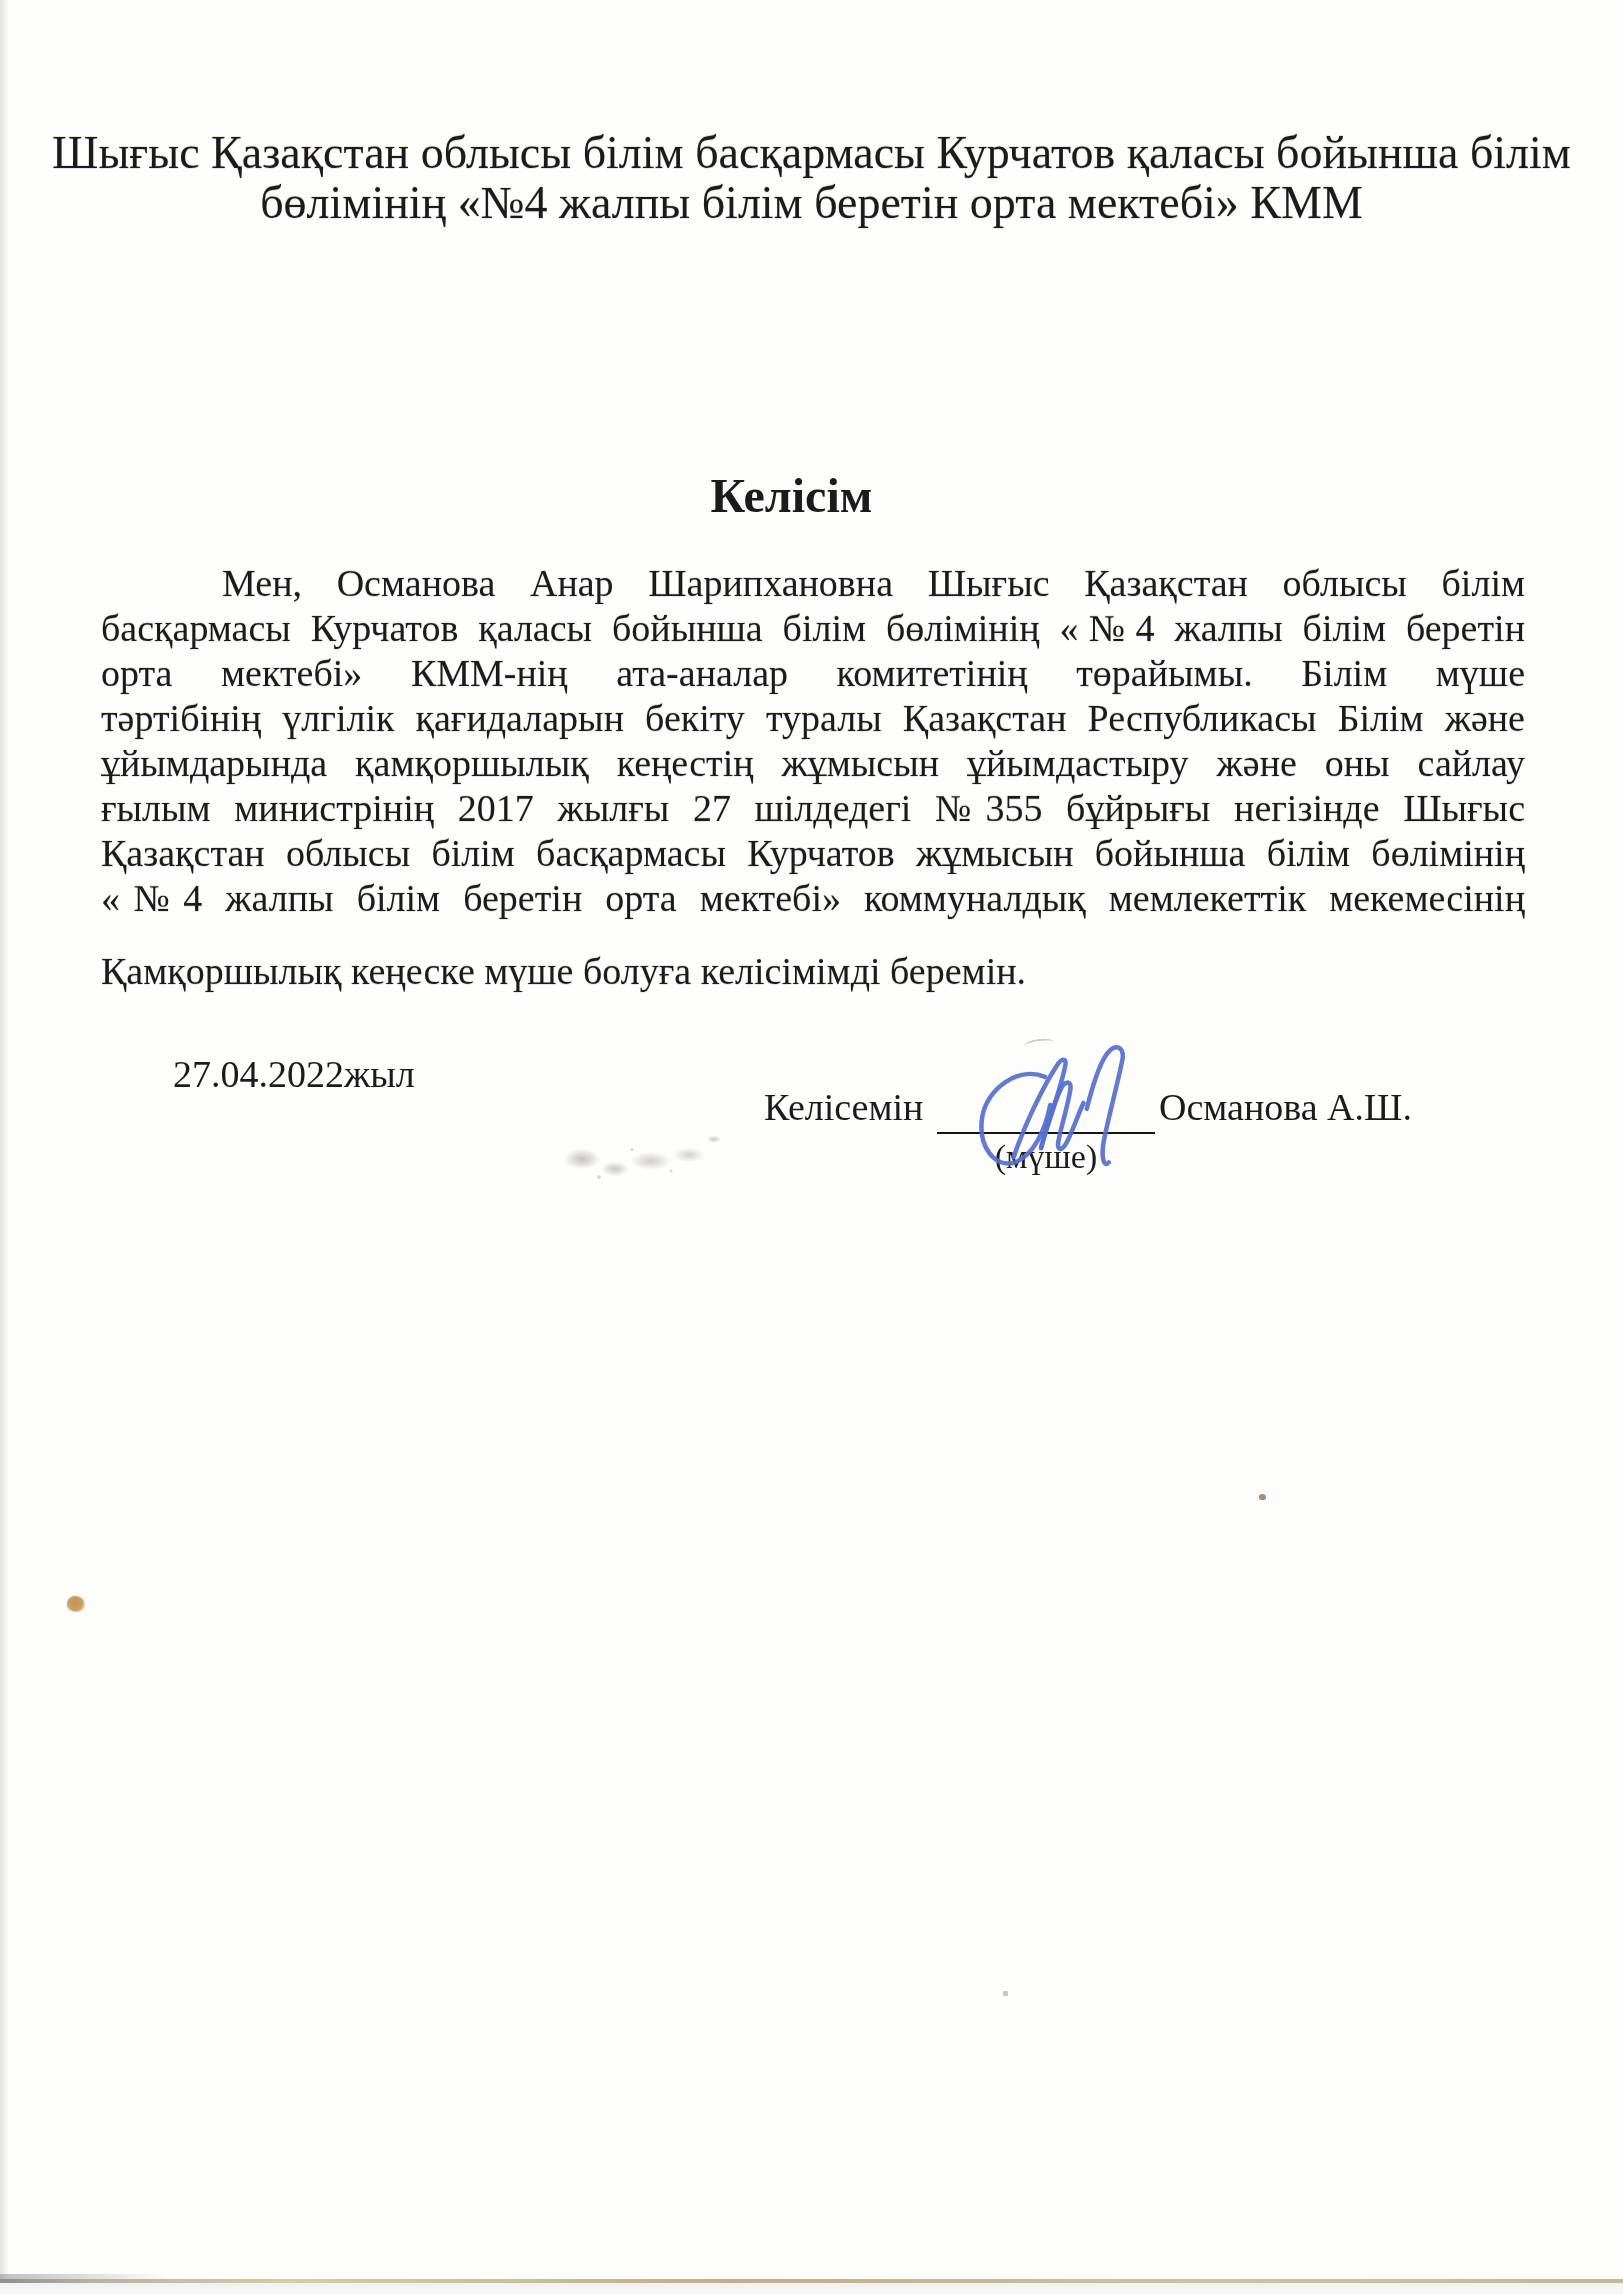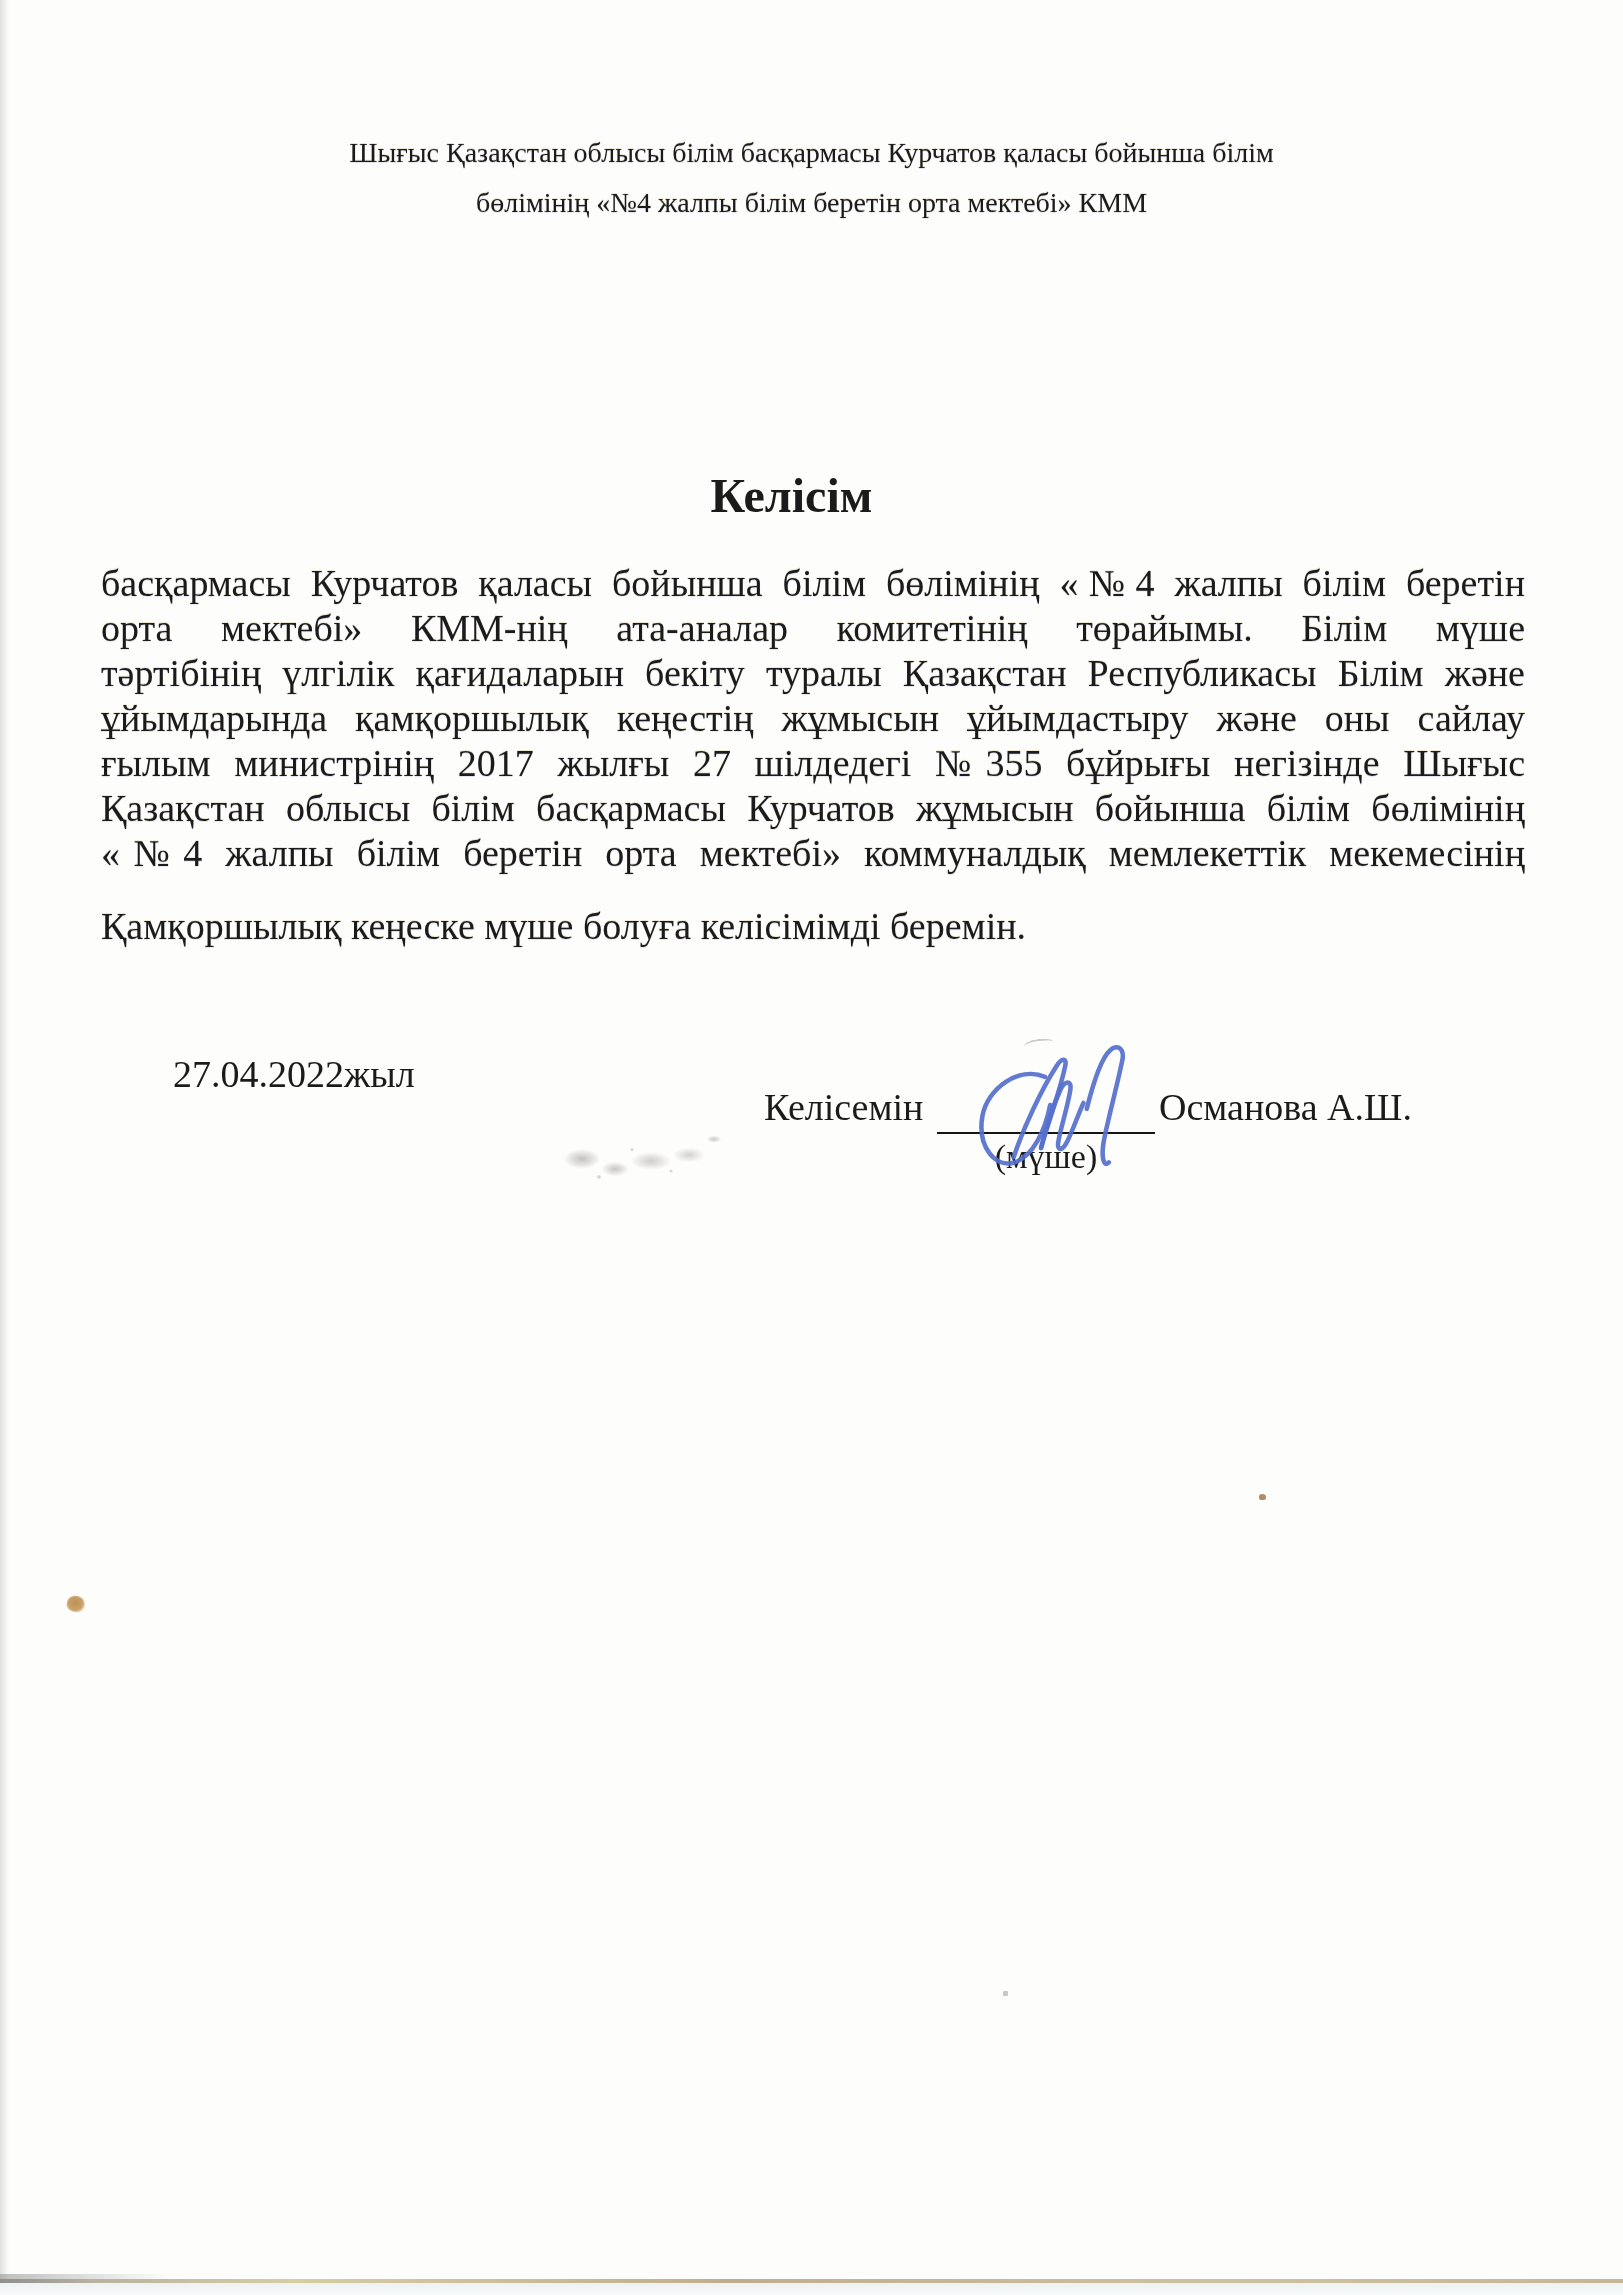--- a/index.html
+++ b/index.html
@@ -10,21 +10,21 @@
     color:var(--ink,#1b1b1b);
   }
   
   .edge-tint{
     position:absolute;left:0;top:0;bottom:0;width:9.2px;
     background:linear-gradient(to right,rgba(150,150,150,.28),rgba(150,150,150,0));
     pointer-events:none;
   }
   .doc-header{
     position:absolute;left:0;right:0;top:128px;
-    text-align:center;font-size:28px;line-height:50px;
+    text-align:center;font-size:46px;line-height:50px;
     text-shadow:0 -0.7px 0 rgba(170,140,60,.22),0 1.3px 0.7px rgba(80,90,170,.16);
   }
   .doc-title{
     position:absolute;left:0;right:0;top:470px;
     text-align:center;padding-right:40px;
     font-size:48px;line-height:52px;font-weight:bold;
   }
   .doc-body{
     position:absolute;left:101px;top:561px;width:1424px;
     font-size:38px;line-height:45px;
@@ -92,20 +92,21 @@
 <div class="edge-tint"></div>
 
 <div class="doc-header">
   <div>Шығыс Қазақстан облысы білім басқармасы Курчатов қаласы бойынша білім</div>
   <div>бөлімінің «№4 жалпы білім беретін орта мектебі» КММ</div>
 </div>
 
 <div class="doc-title">Келісім</div>
 
 <div class="doc-body">
+  <div class="body-line first">Мен, Османова Анар Шарипхановна Шығыс Қазақстан облысы білім</div>
   <div class="body-line">басқармасы Курчатов қаласы бойынша білім бөлімінің «№4 жалпы білім беретін</div>
   <div class="body-line">орта мектебі» КММ-нің ата-аналар комитетінің төрайымы. Білім мүше</div>
   <div class="body-line">тәртібінің үлгілік қағидаларын бекіту туралы Қазақстан Республикасы Білім және</div>
   <div class="body-line">ұйымдарында қамқоршылық кеңестің жұмысын ұйымдастыру және оны сайлау</div>
   <div class="body-line">ғылым министрінің 2017 жылғы 27 шілдедегі №355 бұйрығы негізінде  Шығыс</div>
   <div class="body-line">Қазақстан облысы білім басқармасы Курчатов жұмысын бойынша білім бөлімінің</div>
   <div class="body-line">«№4 жалпы білім беретін орта мектебі» коммуналдық мемлекеттік мекемесінің</div>
   <div class="body-line last">Қамқоршылық кеңеске мүше болуға келісімімді беремін.</div>
 </div>
 

